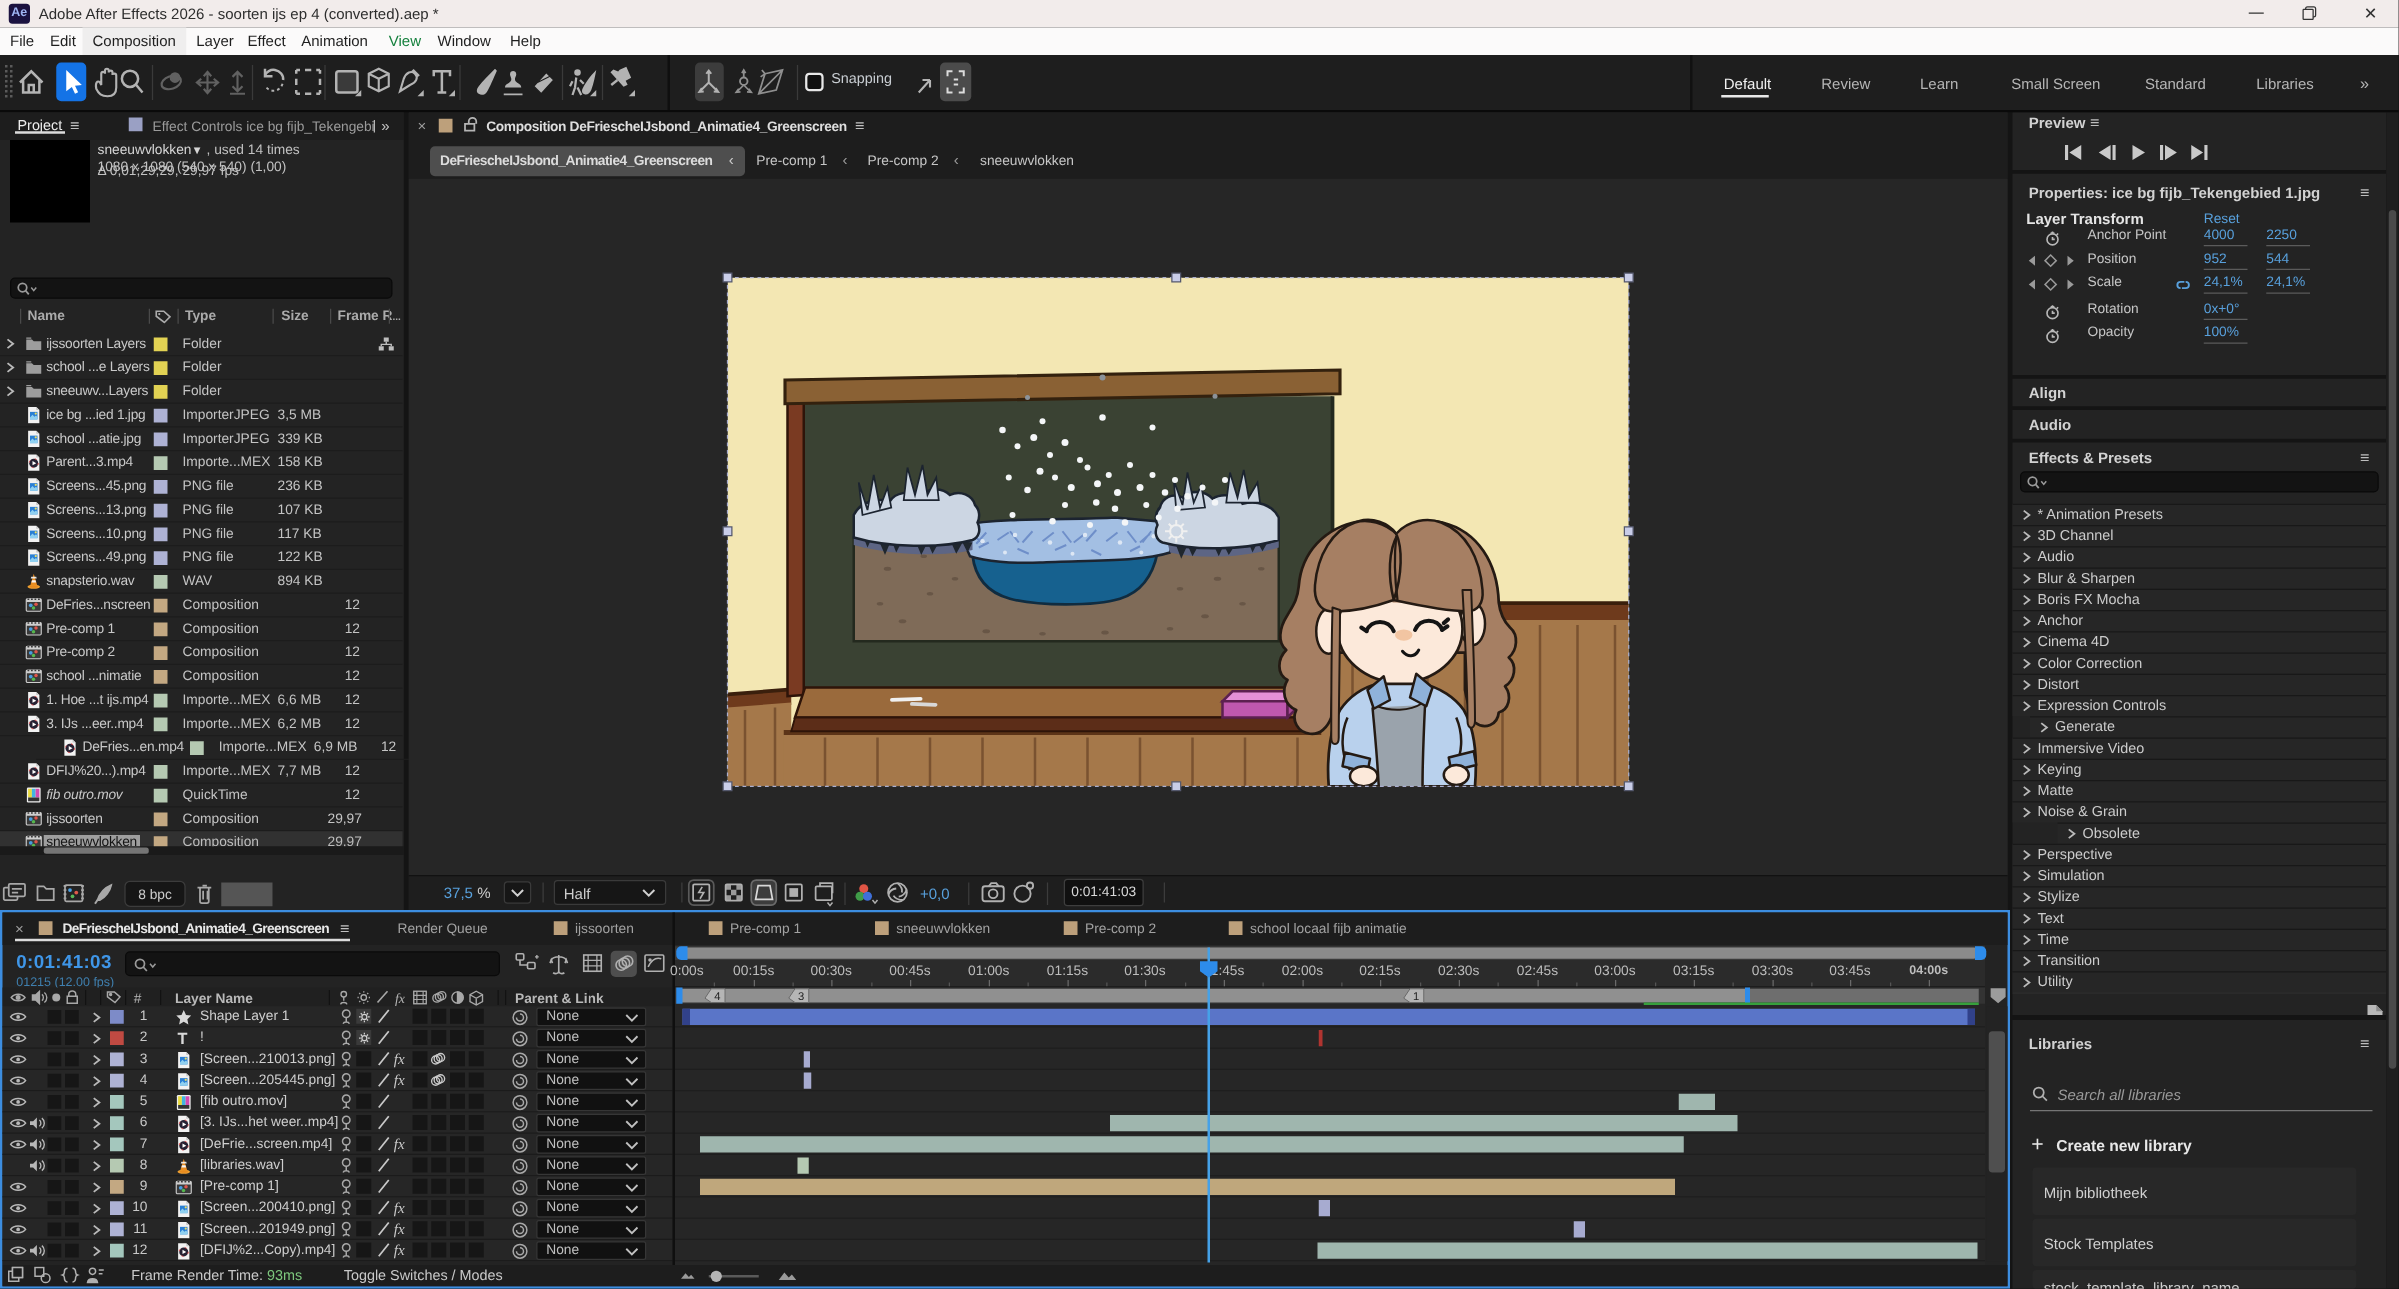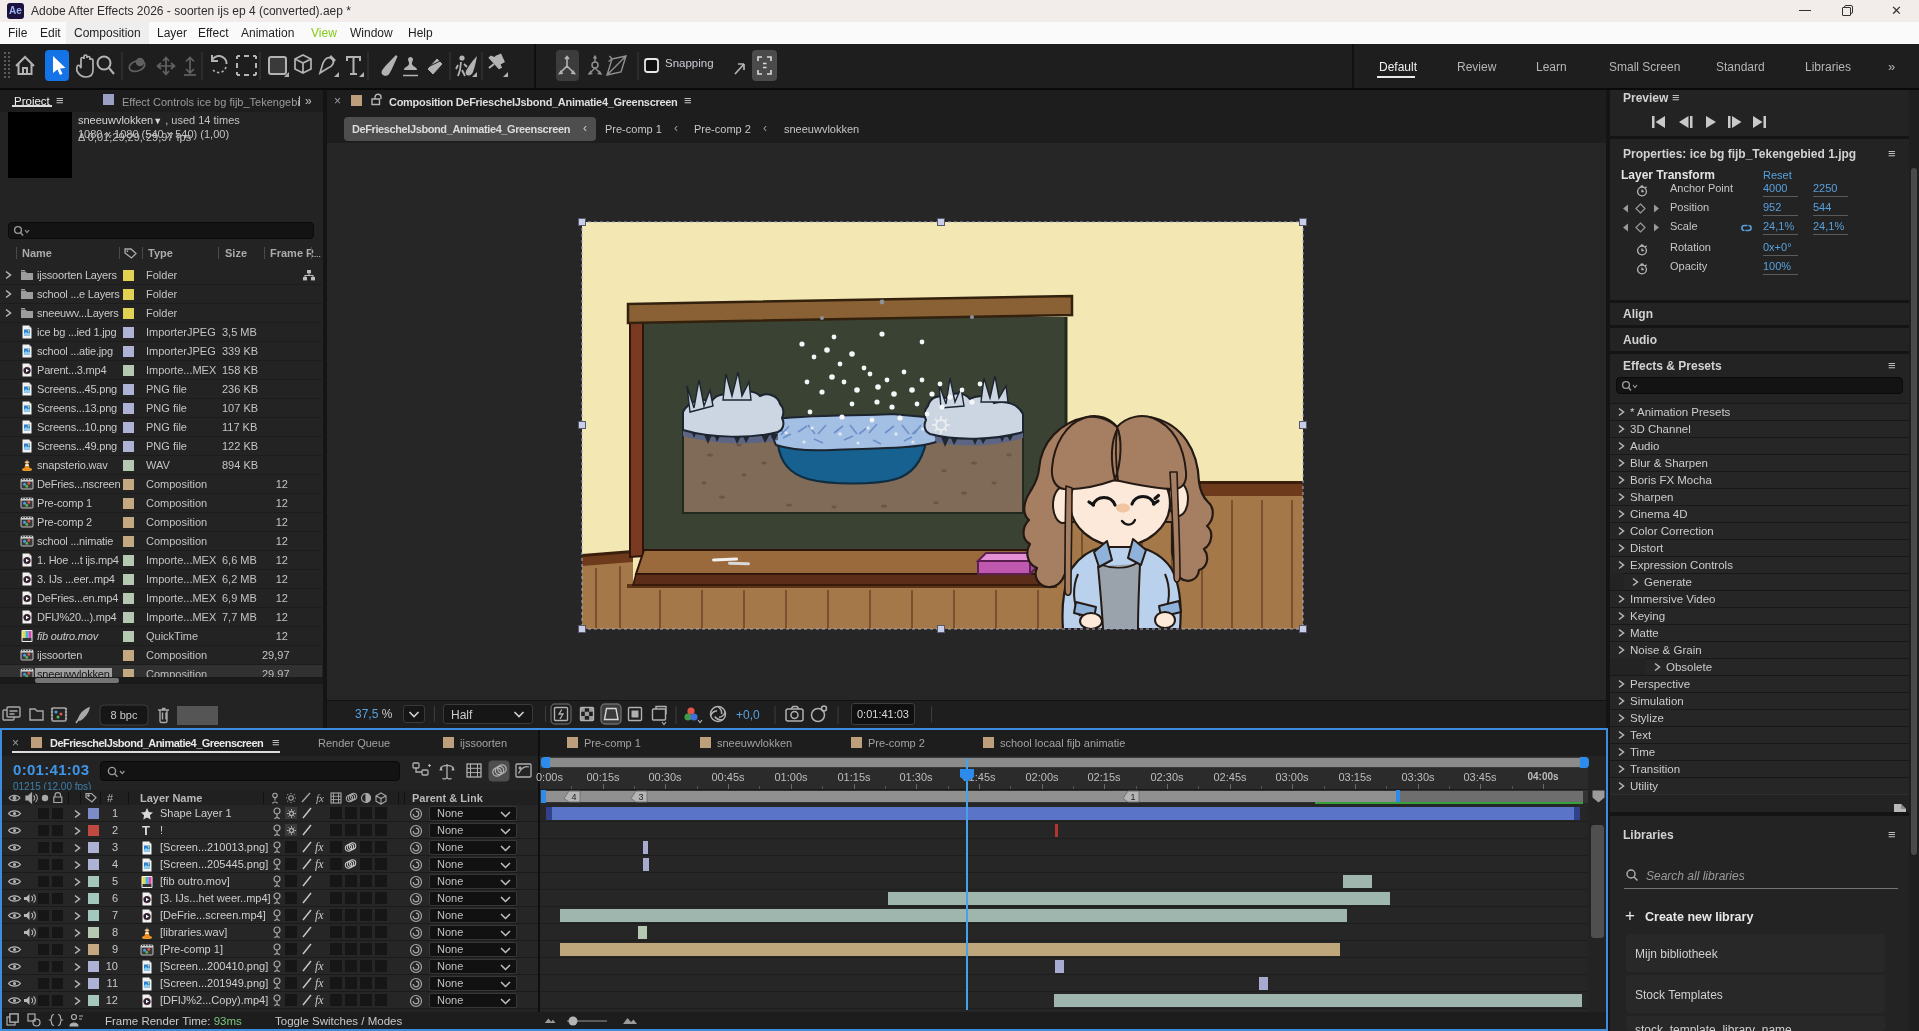--- a/index.html
+++ b/index.html
@@ -36,21 +36,21 @@
   <div class="txt" style="left:1891px;top:3px;font-size:13px;color:#333;">✕</div>
 
   <div class="abs" style="left:0;top:22px;width:1919px;height:22px;background:#fbfafa;"></div>
   <div class="abs" style="left:66px;top:22px;width:83px;height:22px;background:#efeeee;"></div>
   <div class="txt" style="left:8px;top:26px;font-size:12px;color:#1e1e1e;">File</div>
   <div class="txt" style="left:40px;top:26px;font-size:12px;color:#1e1e1e;">Edit</div>
   <div class="txt" style="left:74px;top:26px;font-size:12px;color:#1e1e1e;">Composition</div>
   <div class="txt" style="left:157px;top:26px;font-size:12px;color:#1e1e1e;">Layer</div>
   <div class="txt" style="left:198px;top:26px;font-size:12px;color:#1e1e1e;">Effect</div>
   <div class="txt" style="left:241px;top:26px;font-size:12px;color:#1e1e1e;">Animation</div>
-  <div class="txt" style="left:311px;top:26px;font-size:12px;color:#84cc16;">View</div>
+  <div class="txt" style="left:311px;top:26px;font-size:12px;color:#15803d;">View</div>
   <div class="txt" style="left:350px;top:26px;font-size:12px;color:#1e1e1e;">Window</div>
   <div class="txt" style="left:408px;top:26px;font-size:12px;color:#1e1e1e;">Help</div>
 
   <div class="abs" style="left:0;top:44px;width:1919px;height:46px;background:#1e1e1e;border-bottom:2px solid #0a0a0a;" id="toolbar"></div>
   <div id="toolicons">
     <svg class="abs" style="left:0;top:44px;" width="1919" height="44" viewBox="0 0 1919 44">
       <g stroke="#b3b3b3" fill="none" stroke-width="1.6">
 
         <g stroke="#5a5a5a" stroke-width="2" stroke-dasharray="2 2">
             <path d="M5 8 V36 M9 8 V36"></path>
@@ -402,21 +402,21 @@
       <div class="prow" style="top:570px;">
           <svg class="ic" width="14" height="14">
             <use href="#s-vid"></use>
           </svg>
           <span class="nm">3. IJs ...eer..mp4</span>
           <span class="lb" style="background:#b5c9b2;"></span>
           <span class="ty">Importe...MEX</span>
           <span class="sz">6,2 MB</span>
           <span class="fr">12</span>
         </div>
-      <div class="prow" style="top:589px;">
+      <div class="prow" style="top:589px;margin-left:29px;">
           <svg class="ic" width="14" height="14">
             <use href="#s-vid"></use>
           </svg>
           <span class="nm">DeFries...en.mp4</span>
           <span class="lb" style="background:#b5c9b2;"></span>
           <span class="ty">Importe...MEX</span>
           <span class="sz">6,9 MB</span>
           <span class="fr">12</span>
         </div>
       <div class="prow" style="top:608px;">
@@ -885,21 +885,21 @@
       <div class="erow" style="top:471px;">
           <svg class="tw" width="10" height="10">
             <use href="#s-tw"></use>
           </svg>
           <span class="nm">Boris FX Mocha</span>
         </div>
       <div class="erow" style="top:488px;">
           <svg class="tw" width="10" height="10">
             <use href="#s-tw"></use>
           </svg>
-          <span class="nm">Sharpen</span>
+          <span class="nm">Anchor</span>
         </div>
       <div class="erow" style="top:505px;">
           <svg class="tw" width="10" height="10">
             <use href="#s-tw"></use>
           </svg>
           <span class="nm">Cinema 4D</span>
         </div>
       <div class="erow" style="top:522px;">
           <svg class="tw" width="10" height="10">
             <use href="#s-tw"></use>

